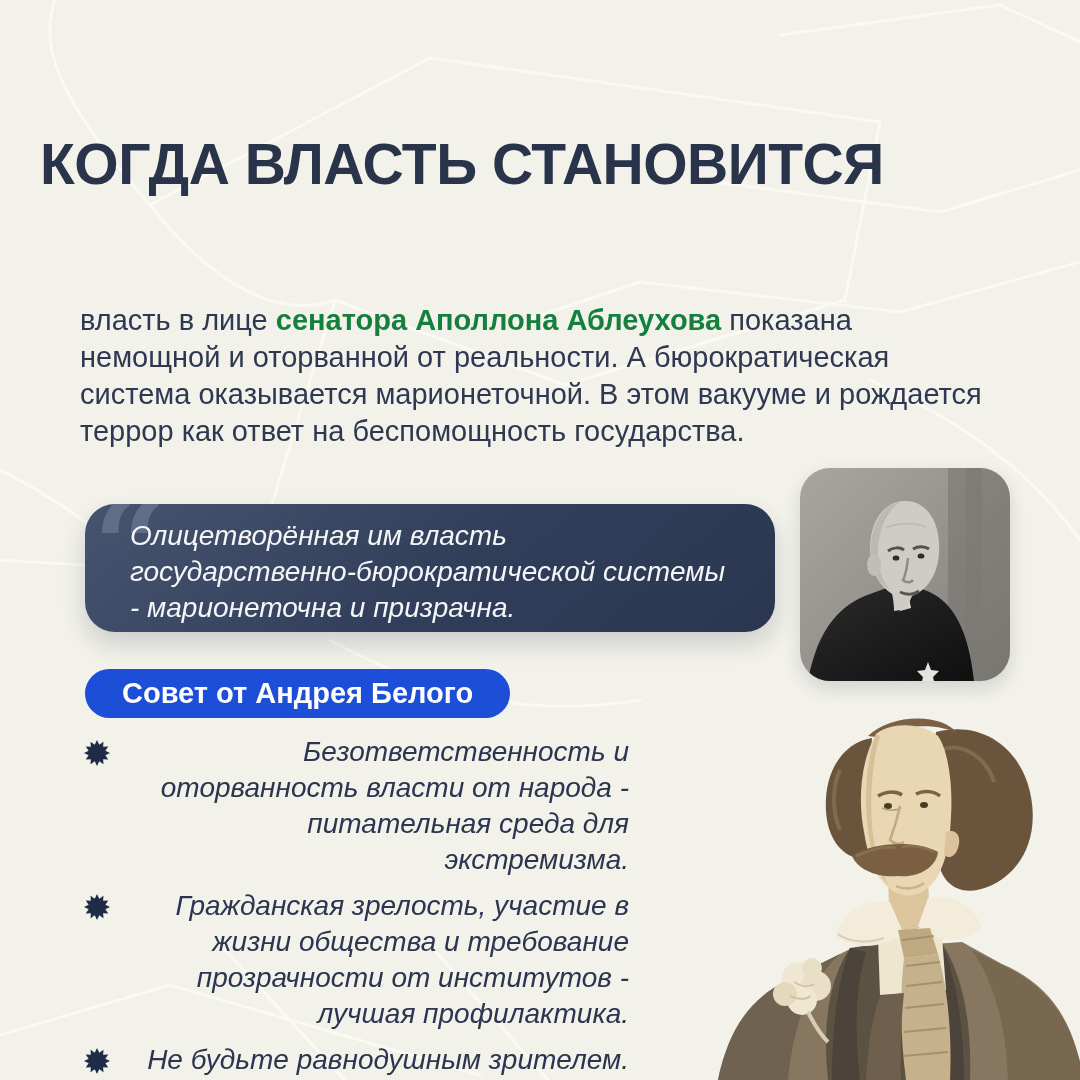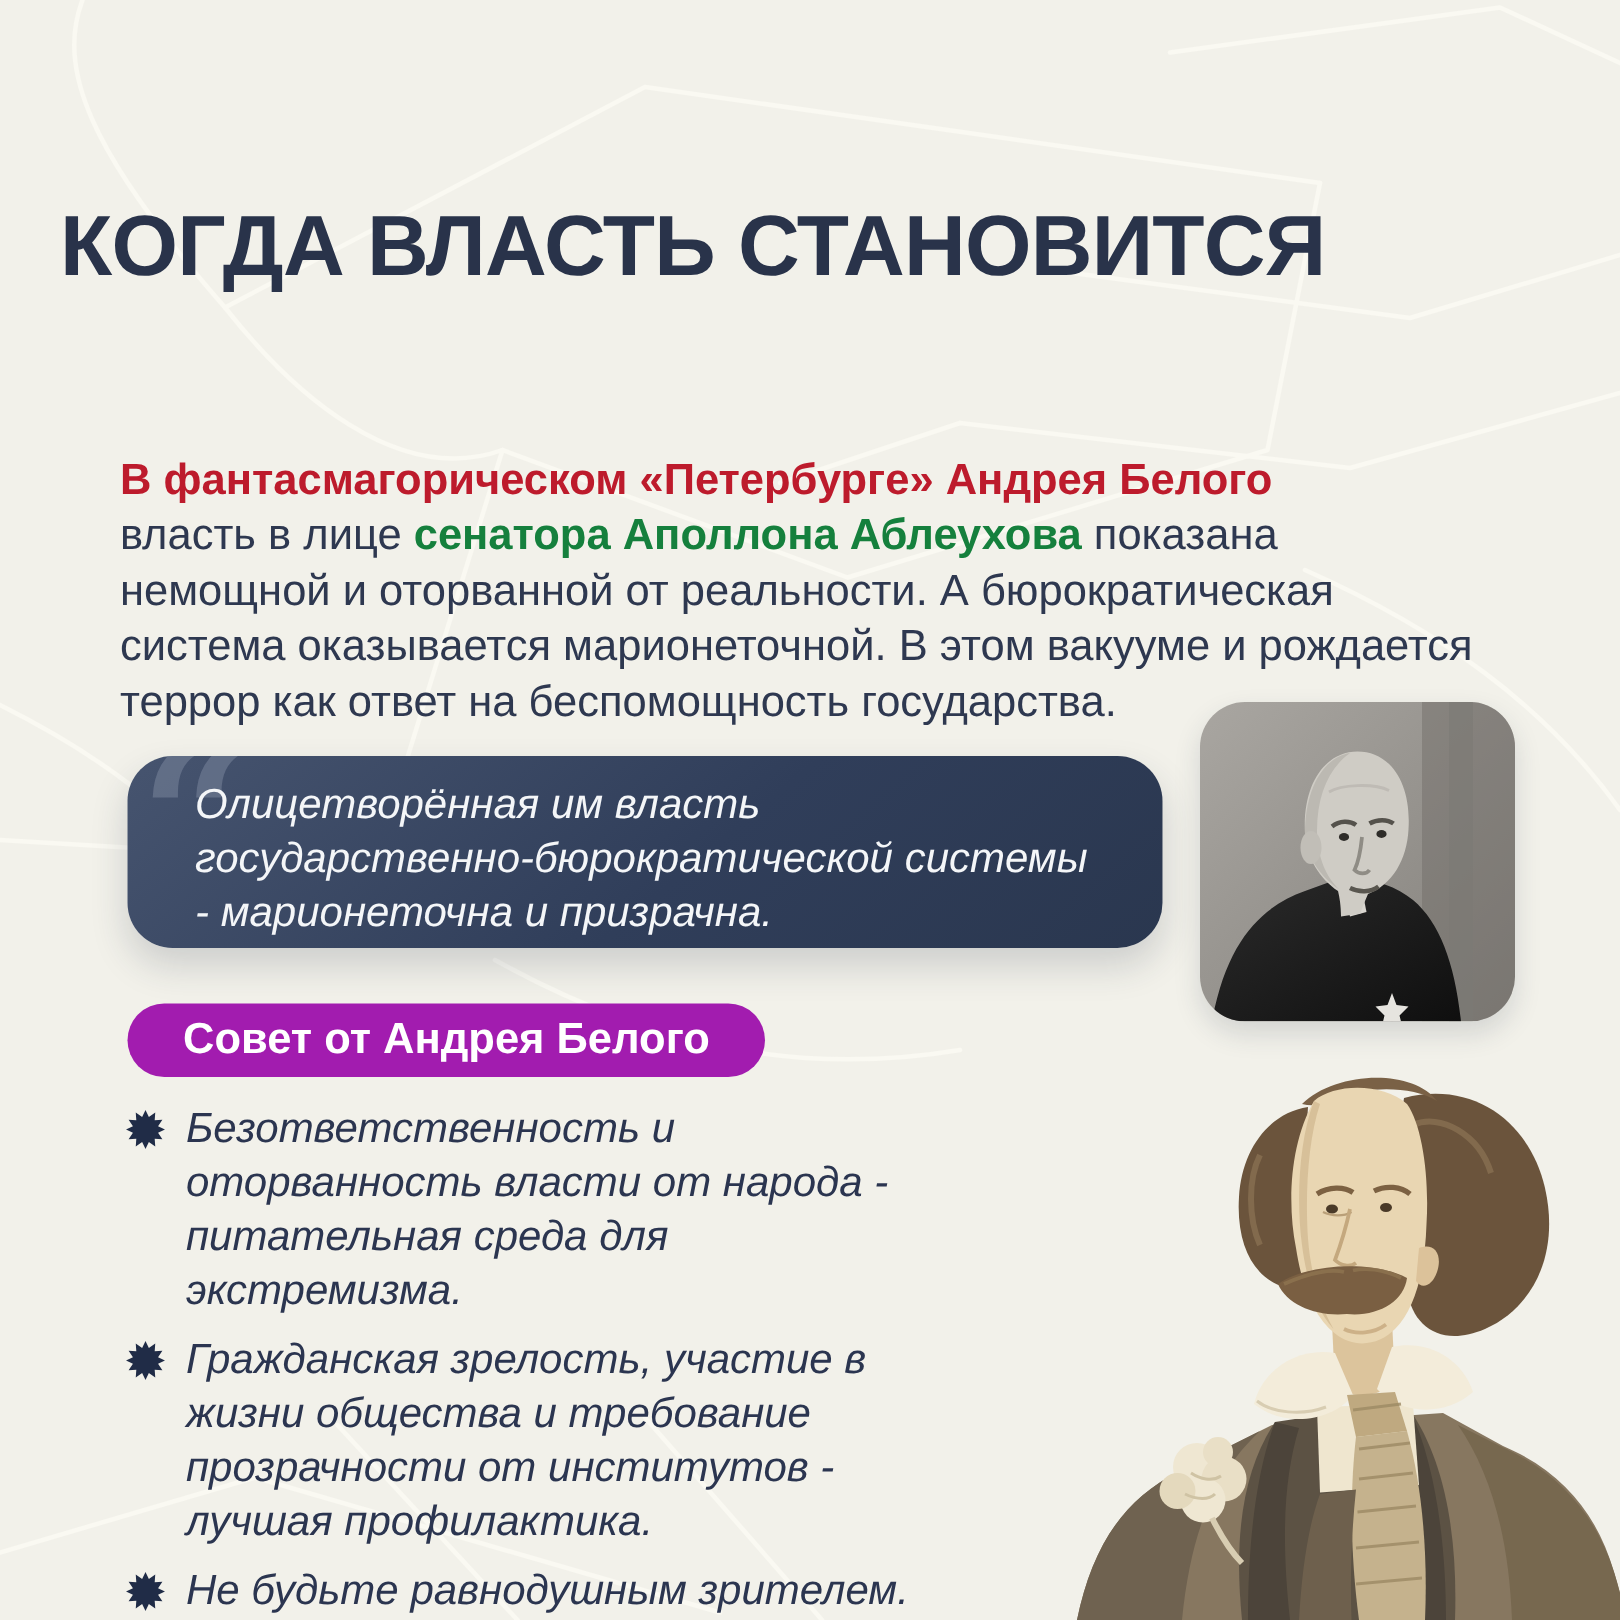--- a/index.html
+++ b/index.html
@@ -31,30 +31,30 @@
   .qtext{
     position:absolute;left:45px;top:14px;width:600px;margin:0;
     font-style:italic;font-size:28px;line-height:36px;color:#f4f6f8;
   }
   .senator{
     position:absolute;left:800px;top:468px;width:210px;height:213px;margin:0;
     border-radius:30px;overflow:hidden;box-shadow:0 8px 18px rgba(41,51,74,.15);
   }
   .badge{
     position:absolute;left:85px;top:669px;height:49px;border-radius:25px;
-    background:#a21caf;display:inline-flex;align-items:center;padding:0 37px;
+    background:#1d4ed8;display:inline-flex;align-items:center;padding:0 37px;
     color:#ffffff;font-weight:700;font-size:29px;white-space:nowrap;
   }
   .advice{
     position:absolute;left:84px;top:734px;width:545px;
     list-style:none;margin:0;padding:0;
   }
   .advice li{
     position:relative;padding-left:40px;margin-bottom:10px;
-    font-style:italic;font-size:28px;line-height:36px;color:#2b3550;
+    font-style:italic;font-size:28px;line-height:36px;color:#2b3550;text-align:right;
   }
   .advice li .star{position:absolute;left:0;top:6px;width:26px;height:26px;}
   .bely{position:absolute;left:690px;top:690px;width:390px;height:390px;margin:0;}
 </style>
 </head>
 <body>
 
 <div class="canvas">
 
   <svg class="bg-lines" viewBox="0 0 1080 1080" fill="none" stroke="#fbfaf3" stroke-width="3" stroke-linejoin="round" stroke-linecap="round" opacity="0.9">
@@ -72,21 +72,21 @@
     <path d="M430,945 L548,1080"></path>
     <path d="M0,470 C60,500 120,540 160,600"></path>
     <path d="M330,640 C420,690 520,720 640,700"></path>
   </svg>
 
   <header class="title">
     <div>КОГДА ВЛАСТЬ СТАНОВИТСЯ</div>
   </header>
 
   <p class="intro">
-    <span class="lead">В фантасмагорическом «Петербурге» Андрея Белого</span><span>власть в лице </span><b>сенатора Аполлона Аблеухова</b><span> показана немощной и оторванной от реальности. А бюрократическая система оказывается марионеточной. В этом вакууме и&nbsp;рождается террор как ответ на беспомощность государства.</span>
+    <span>власть в лице </span><b>сенатора Аполлона Аблеухова</b><span> показана немощной и оторванной от реальности. А бюрократическая система оказывается марионеточной. В этом вакууме и&nbsp;рождается террор как ответ на беспомощность государства.</span>
   </p>
 
   <section class="quote">
     <span class="qmark">“</span>
     <p class="qtext">Олицетворённая им власть государственно-бюрократической системы - марионеточна и&nbsp;призрачна.</p>
   </section>
 
   <figure class="senator">
     <svg viewBox="0 0 210 213" width="210" height="213">
       <defs>

